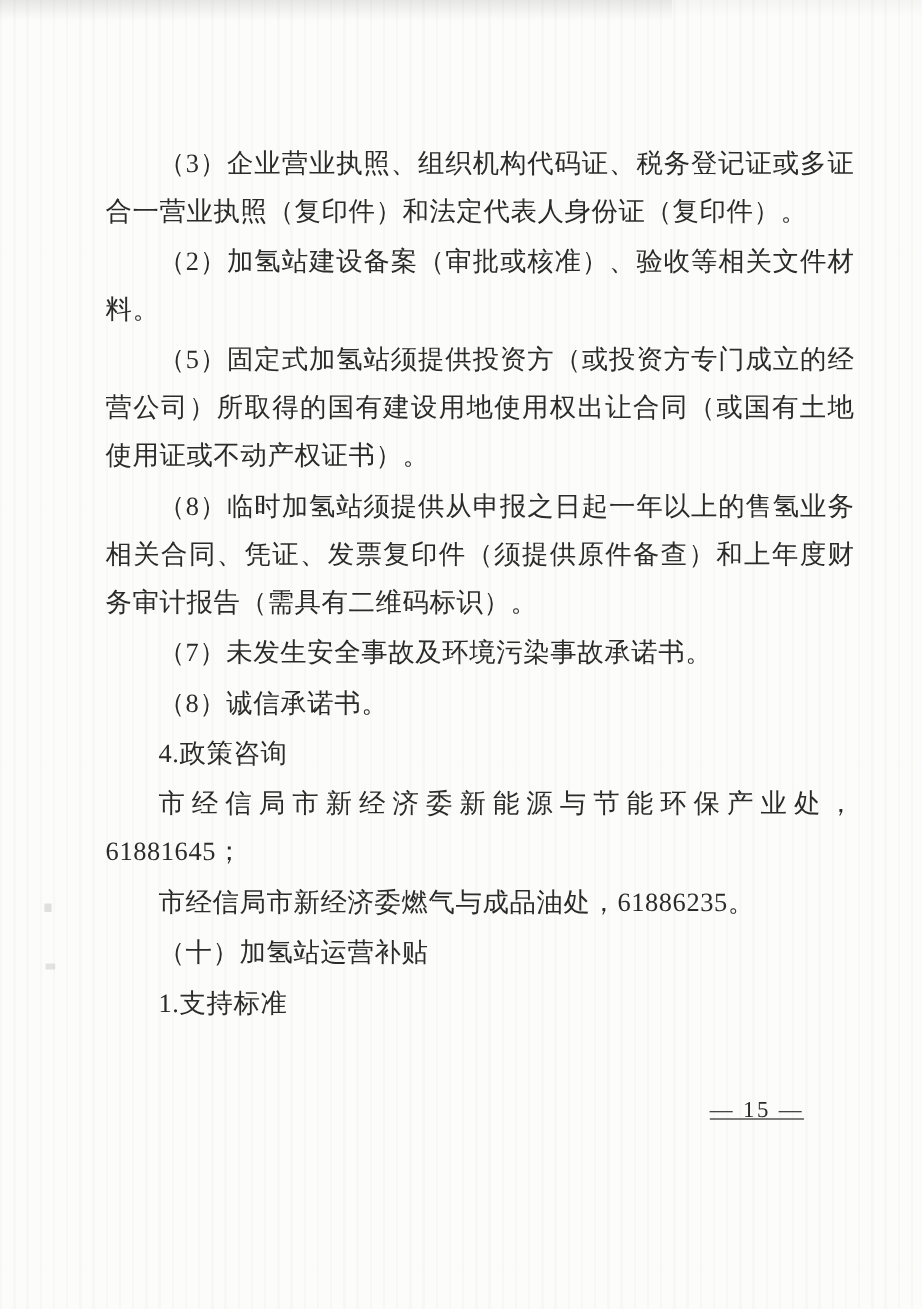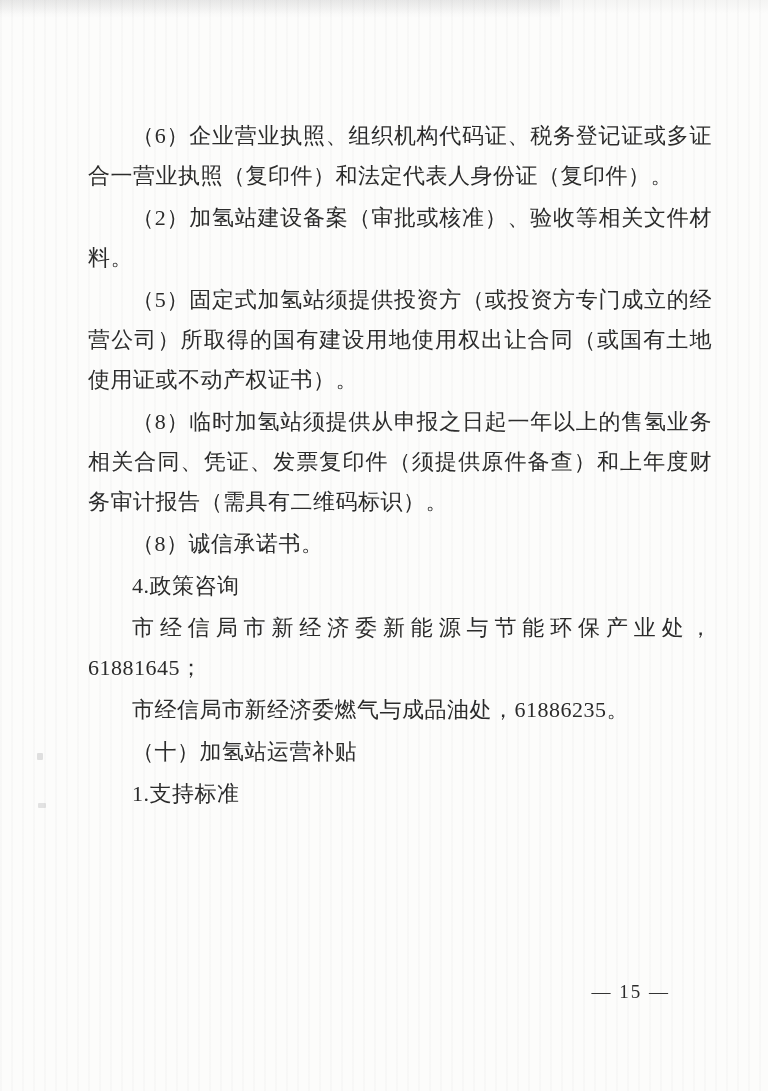--- a/index.html
+++ b/index.html
@@ -39,25 +39,26 @@
     text-align: justify;
     text-justify: inter-ideograph;
     text-indent: 2em;
     letter-spacing: 0.5px;
   }
   .page-content p.bold {
     font-weight: normal;
   }
   .page-number {
     position: absolute;
-    top: 981px;
+    top: 915px;
     right: 98px;
     font-size: 19px;
     letter-spacing: 2px;
     color: #2b2b2b;
+    text-decoration: underline;
   }
   .speck {
     position: absolute;
     background: rgba(90,90,95,0.35);
     border-radius: 1px;
     pointer-events: none;
   }
   .speck-1 { left: 37px; top: 753px; width: 6px; height: 7px; opacity: 0.5; }
   .speck-2 { left: 38px; top: 803px; width: 8px; height: 5px; opacity: 0.45; }
   .smudge-top {
@@ -69,24 +70,25 @@
 </style>
 </head>
 <body>
 
 <div class="scan-texture"></div>
 <div class="smudge-top"></div>
 <div class="speck speck-1"></div>
 <div class="speck speck-2"></div>
 
 <div class="page-content">
-  <p>（6）企业营业执照、组织机构代码证、税务登记证或多证合一营业执照（复印件）和法定代表人身份证（复印件）。</p>
+  <p>（3）企业营业执照、组织机构代码证、税务登记证或多证合一营业执照（复印件）和法定代表人身份证（复印件）。</p>
   <p>（2）加氢站建设备案（审批或核准）、验收等相关文件材料。</p>
   <p>（5）固定式加氢站须提供投资方（或投资方专门成立的经营公司）所取得的国有建设用地使用权出让合同（或国有土地使用证或不动产权证书）。</p>
   <p>（8）临时加氢站须提供从申报之日起一年以上的售氢业务相关合同、凭证、发票复印件（须提供原件备查）和上年度财务审计报告（需具有二维码标识）。</p>
+  <p>（7）未发生安全事故及环境污染事故承诺书。</p>
   <p>（8）诚信承诺书。</p>
   <p>4.政策咨询</p>
   <p>市经信局市新经济委新能源与节能环保产业处，61881645；</p>
   <p>市经信局市新经济委燃气与成品油处，61886235。</p>
   <p class="bold">（十）加氢站运营补贴</p>
   <p>1.支持标准</p>
 </div>
 
 <div class="page-number">— 15 —</div>
 

